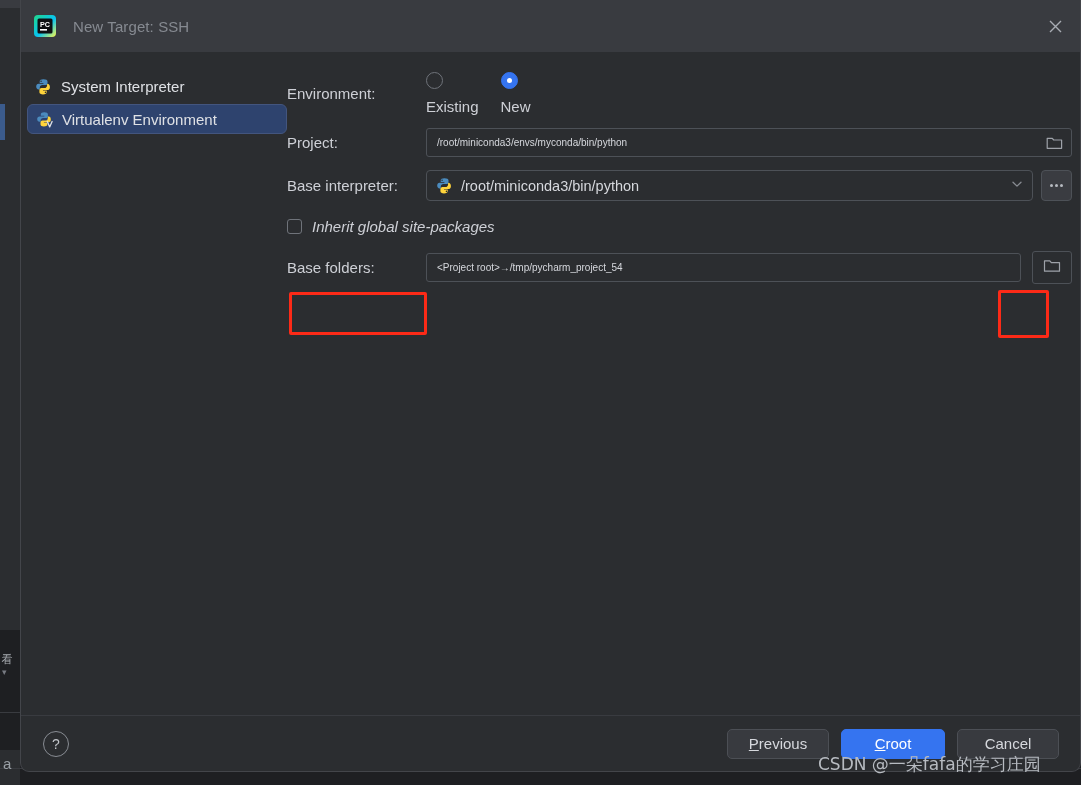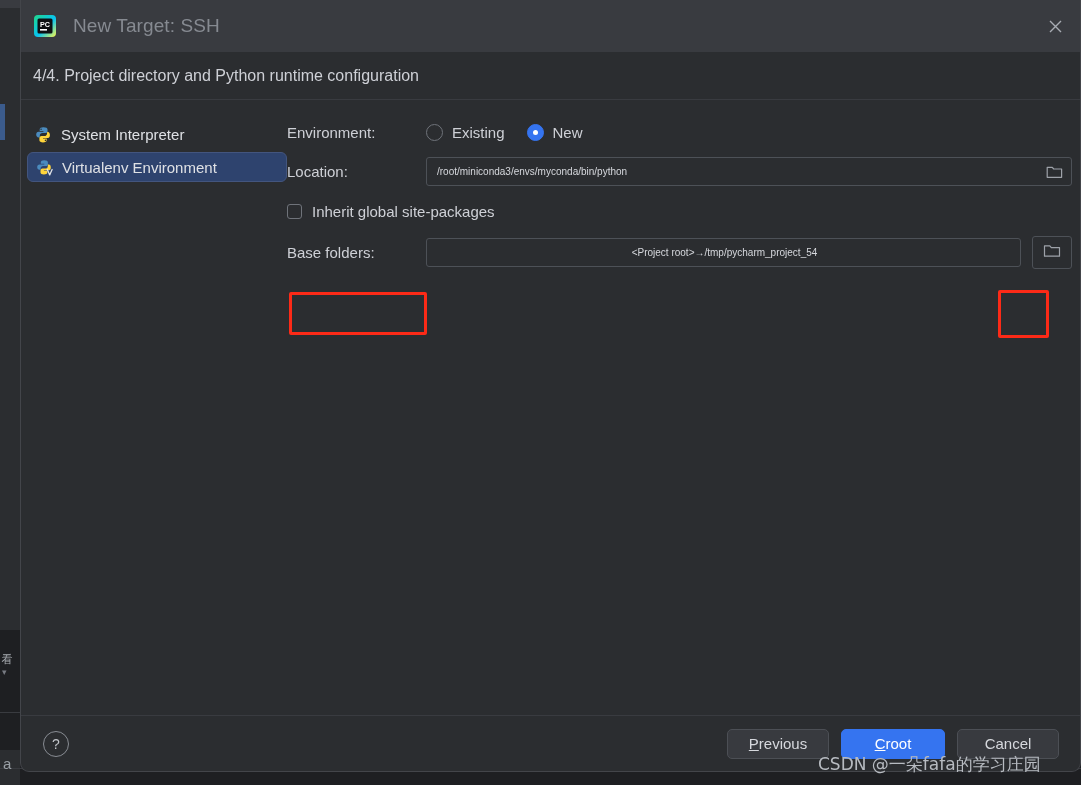--- a/index.html
+++ b/index.html
@@ -77,21 +77,21 @@
   #titlebar {
     height: 52px; flex: 0 0 52px;
     background: #393b40;
     display: flex; align-items: center;
     padding: 0 6px 0 12px;
     position: relative;
   }
   #pycharm-logo { width: 24px; height: 24px; flex: 0 0 24px; position: relative; }
   #dialog-title {
     margin-left: 16px;
-    font-size: 19px;
+    font-size: 15px;
     color: #868a91;
     letter-spacing: .1px;
   }
   #close-btn {
     position: absolute; right: 10px; top: 11px;
     width: 30px; height: 30px;
     display: flex; align-items: center; justify-content: center;
     cursor: pointer; border-radius: 4px;
   }
   #close-btn svg { display: block; }
@@ -150,21 +150,21 @@
   .form-label {
     font-size: 15px; color: #ced0d6;
     white-space: nowrap;
   }
   .label-col {
     width: 139px; flex: 0 0 139px;
     display: flex; align-items: center;
   }
 
   
-  .radio-wrap { display: flex; align-items: flex-start; gap: 9px; cursor: pointer; margin-right: 22px; }
+  .radio-wrap { display: flex; align-items: flex-start; gap: 9px; cursor: pointer; margin-right: 22px; flex-direction: column; }
   .radio {
     width: 17px; height: 17px; border-radius: 50%;
     border: 1px solid #6f737a; background: transparent;
     display: flex; align-items: center; justify-content: center;
     flex: 0 0 17px;
   }
   .radio.checked { background: #3574f0; border-color: #3574f0; }
   .radio.checked::after {
     content: ""; width: 5px; height: 5px; border-radius: 50%; background: #fff;
   }
@@ -326,23 +326,20 @@
       </svg>
     </div>
     <div id="dialog-title">New Target: SSH</div>
     <div id="close-btn">
       <svg width="15" height="15" viewBox="0 0 15 15">
         <path d="M2 2 L13 13 M13 2 L2 13" stroke="#a8acb3" stroke-width="1.4" fill="none"></path>
       </svg>
     </div>
   </div>
 
-  <div id="step-header">
-    <div id="step-title">4/4. Project directory and Python runtime configuration</div>
-  </div>
 
   <div id="dialog-body">
 
     <div id="env-nav">
 
       <div class="nav-item">
         <span class="nav-icon">
           <svg width="17" height="17" viewBox="0 0 17 17">
             <path d="M8.3 1.2c-2.2 0-3.6.8-3.6 2.1v1.8h3.7v.6H3.6c-1.5 0-2.4 1.1-2.4 2.8 0 1.8 1 2.9 2.4 2.9h1.2V9.6c0-1.4 1.2-2.5 2.6-2.5h3.1c1.2 0 2-.9 2-1.9V3.3c0-1.3-1.3-2.1-4-2.1zM6.1 2.6c.4 0 .7.3.7.7s-.3.8-.7.8-.8-.3-.8-.8.4-.7.8-.7z" fill="#4b8bbe"></path>
             <path d="M12.1 5.8v1.7c0 1.5-1.2 2.6-2.6 2.6H6.4c-1.1 0-2 1-2 2.1v2.1c0 1.3 1.5 2.1 3.6 2.1 2.2 0 3.7-.8 3.7-2.1v-1.8H8v-.6h4.9c1.5 0 2-1.1 2-2.9 0-1.7-.6-3.1-2-3.1zM10.5 13.6c.4 0 .7.3.7.8s-.3.7-.7.7-.8-.3-.8-.7.4-.8.8-.8z" fill="#ffd43b"></path>
@@ -374,46 +371,70 @@
           <span class="radio-label">Existing</span>
         </div>
         <div class="radio-wrap">
           <span class="radio checked"></span>
           <span class="radio-label">New</span>
         </div>
       </div>
 
       <div class="form-row">
         <div class="label-col">
-          <span class="form-label">Location:</span>
+          <span class="form-label">Project:</span>
         </div>
         <div class="textfield">
           <span class="value">/root/miniconda3/envs/myconda/bin/python</span>
           <span class="field-folder-icon">
             <svg width="17" height="15" viewBox="0 0 17 15">
               <path d="M1.2 3.3h5.1l1.4 1.7h7.9v8.3H1.2z" fill="none" stroke="#9ea2a9" stroke-width="1.2" stroke-linejoin="round"></path>
             </svg>
           </span>
         </div>
       </div>
 
-
-      <div class="form-row" style="margin-bottom:13px;">
+      <div class="form-row">
+        <div class="label-col">
+          <span class="form-label">Base interpreter:</span>
+        </div>
+        <div class="combo">
+          <span class="py-badge">
+            <svg width="17" height="17" viewBox="0 0 17 17">
+              <path d="M8.3 1.2c-2.2 0-3.6.8-3.6 2.1v1.8h3.7v.6H3.6c-1.5 0-2.4 1.1-2.4 2.8 0 1.8 1 2.9 2.4 2.9h1.2V9.6c0-1.4 1.2-2.5 2.6-2.5h3.1c1.2 0 2-.9 2-1.9V3.3c0-1.3-1.3-2.1-4-2.1zM6.1 2.6c.4 0 .7.3.7.7s-.3.8-.7.8-.8-.3-.8-.8.4-.7.8-.7z" fill="#4b8bbe"></path>
+              <path d="M12.1 5.8v1.7c0 1.5-1.2 2.6-2.6 2.6H6.4c-1.1 0-2 1-2 2.1v2.1c0 1.3 1.5 2.1 3.6 2.1 2.2 0 3.7-.8 3.7-2.1v-1.8H8v-.6h4.9c1.5 0 2-1.1 2-2.9 0-1.7-.6-3.1-2-3.1zM10.5 13.6c.4 0 .7.3.7.8s-.3.7-.7.7-.8-.3-.8-.7.4-.8.8-.8z" fill="#ffd43b"></path>
+            </svg>
+          </span>
+          <span class="value">/root/miniconda3/bin/python</span>
+          <span class="chevron">
+            <svg width="14" height="14" viewBox="0 0 14 14">
+              <path d="M3 5.2L7 9.1 11 5.2" stroke="#a8acb3" stroke-width="1.3" fill="none" stroke-linecap="round" stroke-linejoin="round"></path>
+            </svg>
+          </span>
+        </div>
+        <div class="ellipsis-btn">
+          <i></i>
+          <i></i>
+          <i></i>
+        </div>
+      </div>
+
+      <div class="form-row" style="margin-bottom:13px;font-style:italic;">
         <div class="label-col" style="width:0;flex:0 0 0;"></div>
         <div class="check-row">
           <span class="checkbox"></span>
           <span class="check-label">Inherit global site-packages</span>
         </div>
       </div>
 
       <div class="form-row" style="margin-bottom:14px;">
         <div class="label-col">
           <span class="form-label">Base folders:</span>
         </div>
-        <div class="textfield" style="margin-right:11px;text-align:center;">
+        <div class="textfield" style="margin-right:11px;">
           <span class="value">&lt;Project root&gt;→/tmp/pycharm_project_54</span>
         </div>
         <div style="width:40px;height:33px;flex:0 0 40px;display:flex;align-items:center;justify-content:center;border:1px solid #4d5157;border-radius:3px;background:#2b2d30;">
           <span>
             <svg width="18" height="15" viewBox="0 0 18 15">
               <path d="M1.5 2.8h5.3l1.5 1.8h8.2v8.6H1.5z" fill="none" stroke="#9ea2a9" stroke-width="1.2" stroke-linejoin="round"></path>
             </svg>
           </span>
         </div>
       </div>

